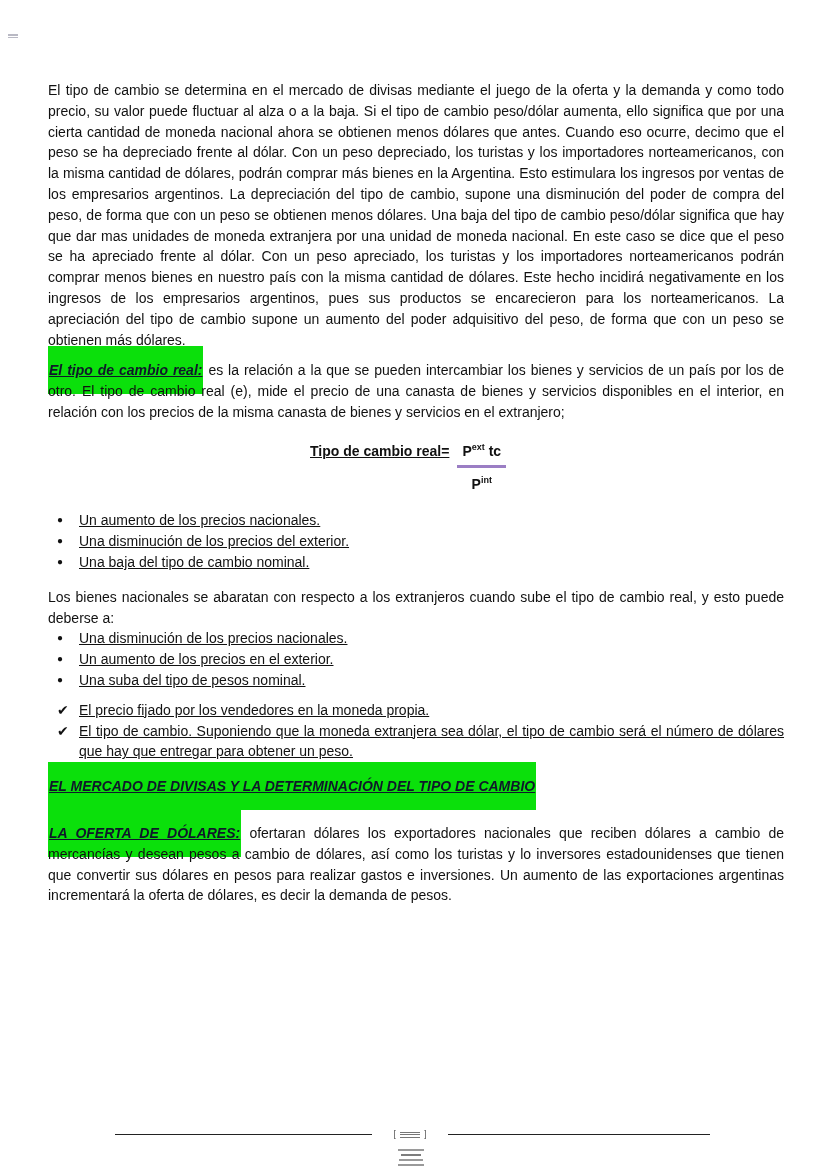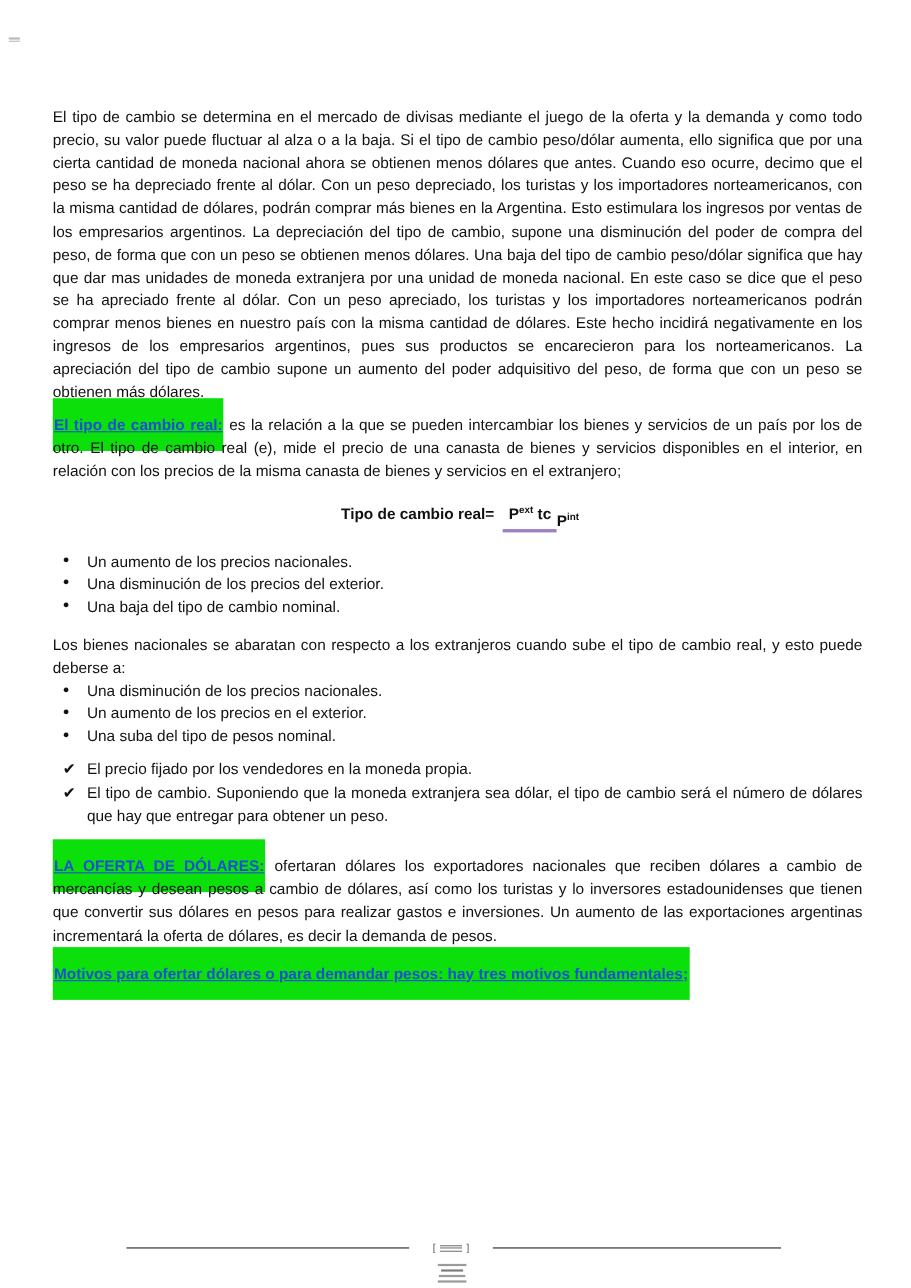--- a/index.html
+++ b/index.html
@@ -10,65 +10,66 @@
     background: #ffffff;
     font-family: "Liberation Sans", sans-serif;
     font-size: 14px;
     line-height: 20.8px;
     color: #111111;
     overflow: hidden;
   }
   .content {
     position: absolute;
     left: 48px;
-    top: 96px;
+    top: 80px;
     width: 736px;
   }
   .p { margin: 0 0 9px 0; text-align: justify; }
   .mt10 { margin-top: 10px; }
   .mt14 { margin-top: 14px; }
   .mt26 { margin-top: 26px; }
   .mb0 { margin-bottom: 0; }
   .hl {
     background: #0be00b;
     font-weight: bold;
     text-decoration: underline;
-    color: #1d4ed8;
+    color: #0f172a;
     padding: 16px 1px;
+    font-style: italic;
   }
   .hblock { margin: 14px 0 9px 0; }
   
   .formula {
     margin: 18px 0 16px 262px;
     font-weight: bold;
     white-space: nowrap;
   }
-  .f-label { display: inline-block; margin-right: 8px; }
+  .f-label { display: inline-block; margin-right: 8px; text-decoration: underline; }
   .f-frac {
     display: inline-flex;
-    flex-direction: row;
+    flex-direction: column;
     align-items: center;
     vertical-align: top;
   }
   .f-num {
     border-bottom: 3px solid #9b7ec4;
     padding: 0 5px 3px 5px;
   }
   .f-den { margin-top: 6px; }
   sup { font-size: 9px; vertical-align: super; line-height: 0; font-weight: bold; }
   
   .list { margin: 0 0 9px 0; }
   .li { display: flex; align-items: flex-start; padding-left: 9px; }
   .marker {
     flex: 0 0 22px;
     text-align: left;
   }
   .marker.dot { font-size: 10px; line-height: 20.8px; }
   .marker.chk { font-size: 14px; line-height: 20.8px; }
-  .li-text { flex: 1; text-align: justify; }
+  .li-text { flex: 1; text-align: justify; text-decoration: underline; }
   
   .footer { position: absolute; left: 0; top: 1128px; width: 828px; height: 43px; }
   .footer-line {
     position: absolute;
     left: 115px; top: 6px;
     width: 595px; height: 0;
     border-top: 1.5px solid #222;
   }
   .footer-marks {
     position: absolute;
@@ -161,24 +162,24 @@
       <div class="li">
         <span class="marker chk">✔</span>
         <span class="li-text">El precio fijado por los vendedores en la moneda propia.</span>
       </div>
       <div class="li">
         <span class="marker chk">✔</span>
         <span class="li-text">El tipo de cambio. Suponiendo que la moneda extranjera sea dólar, el tipo de cambio será el número de dólares que hay que entregar para obtener un peso.</span>
       </div>
     </div>
 
+    <div class="hblock mt14"><span class="hl">EL MERCADO DE DIVISAS Y LA DETERMINACIÓN DEL TIPO DE CAMBIO</span></div>
 
     <p class="p mt26"><span class="hl">LA OFERTA DE DÓLARES:</span><span> ofertaran dólares los exportadores nacionales que reciben dólares a cambio de mercancías y desean pesos a cambio de dólares, así como los turistas y lo inversores estadounidenses que tienen que convertir sus dólares en pesos para realizar gastos e inversiones. Un aumento de las exportaciones argentinas incrementará la oferta de dólares, es decir la demanda de pesos.</span></p>
 
-    <div class="hblock mt14"><span class="hl">Motivos para ofertar dólares o para demandar pesos: hay tres motivos fundamentales;</span></div>
 
   </div>
 
   <div class="footer">
     <div class="footer-line"></div>
     <div class="footer-marks">
       <span>[</span>
       <span class="dashes">
           <i></i>
           <i></i>

